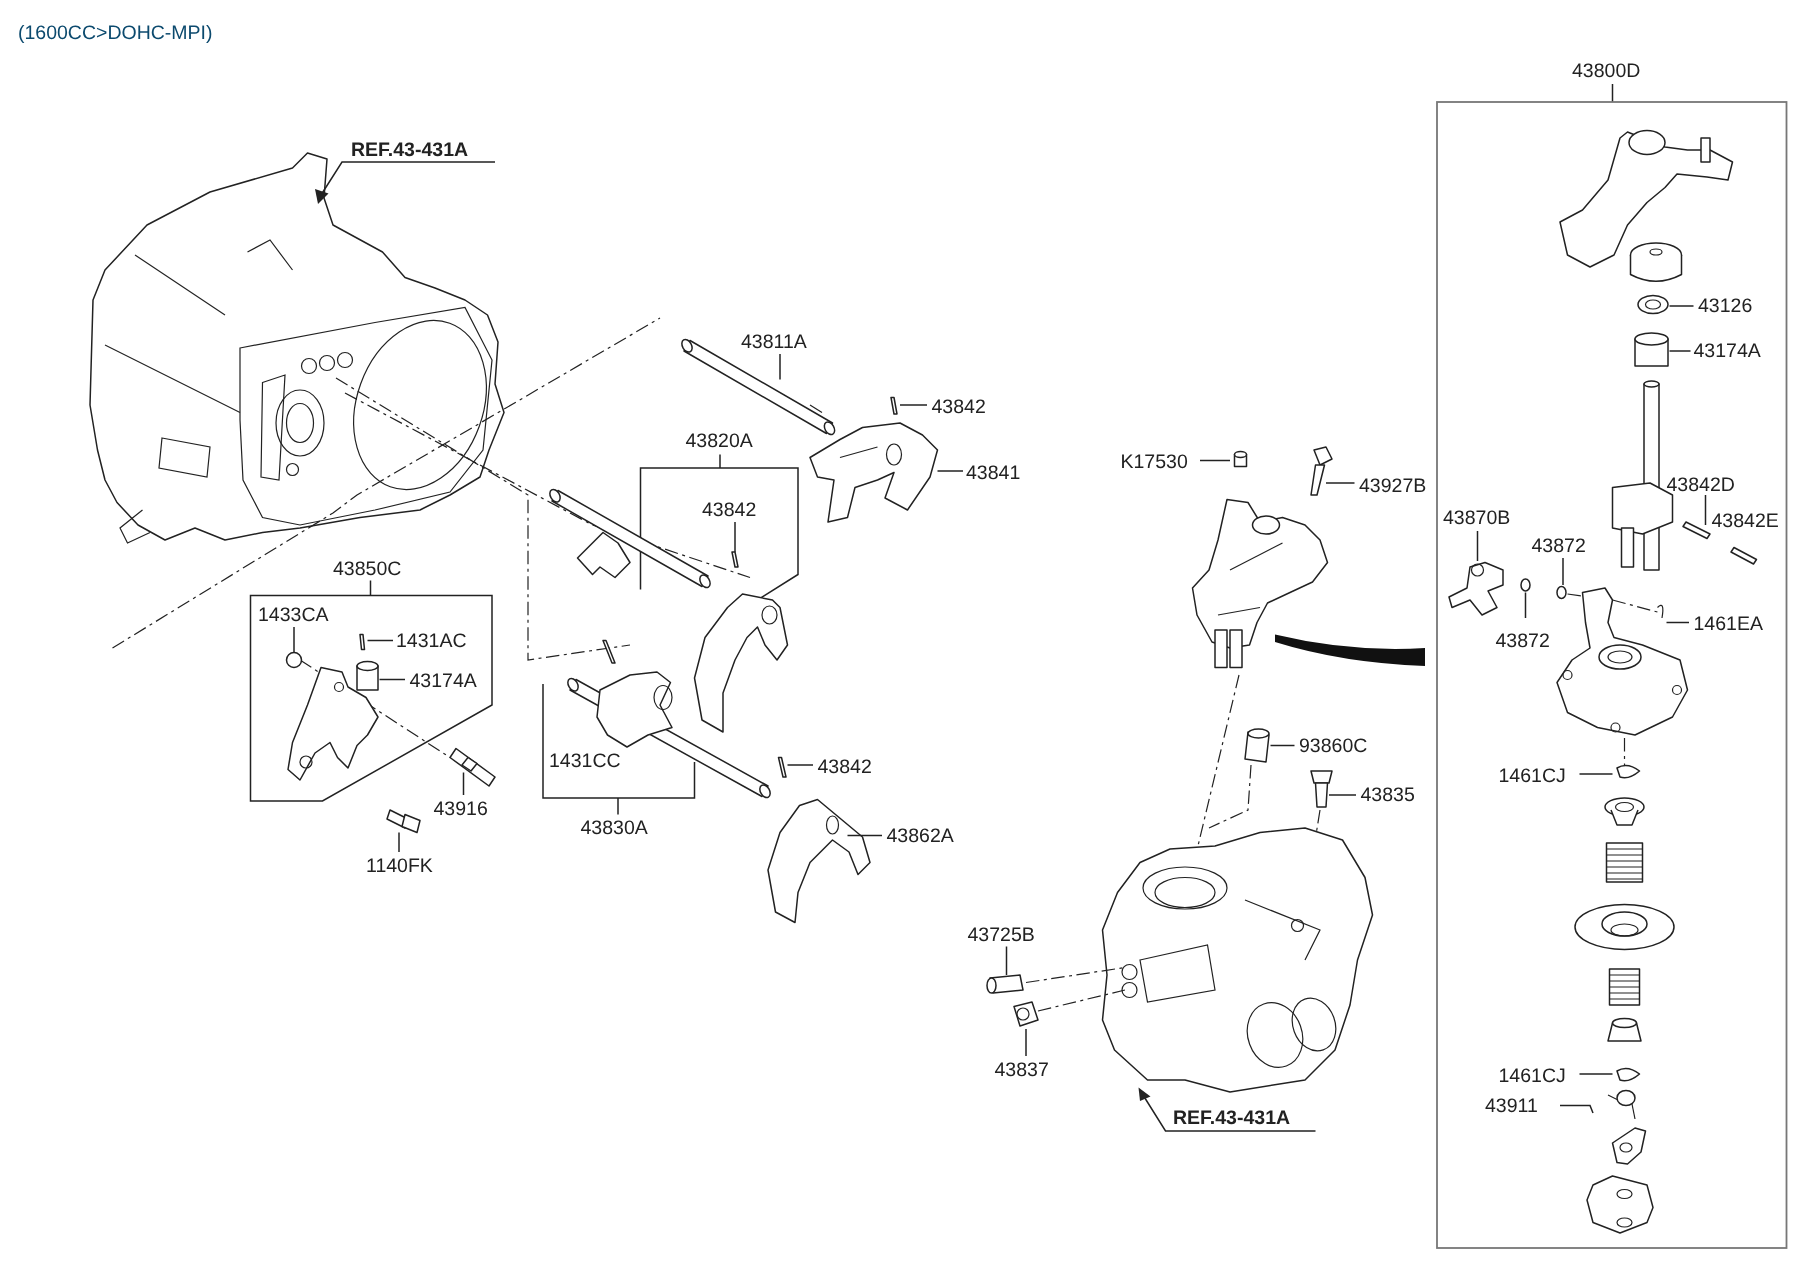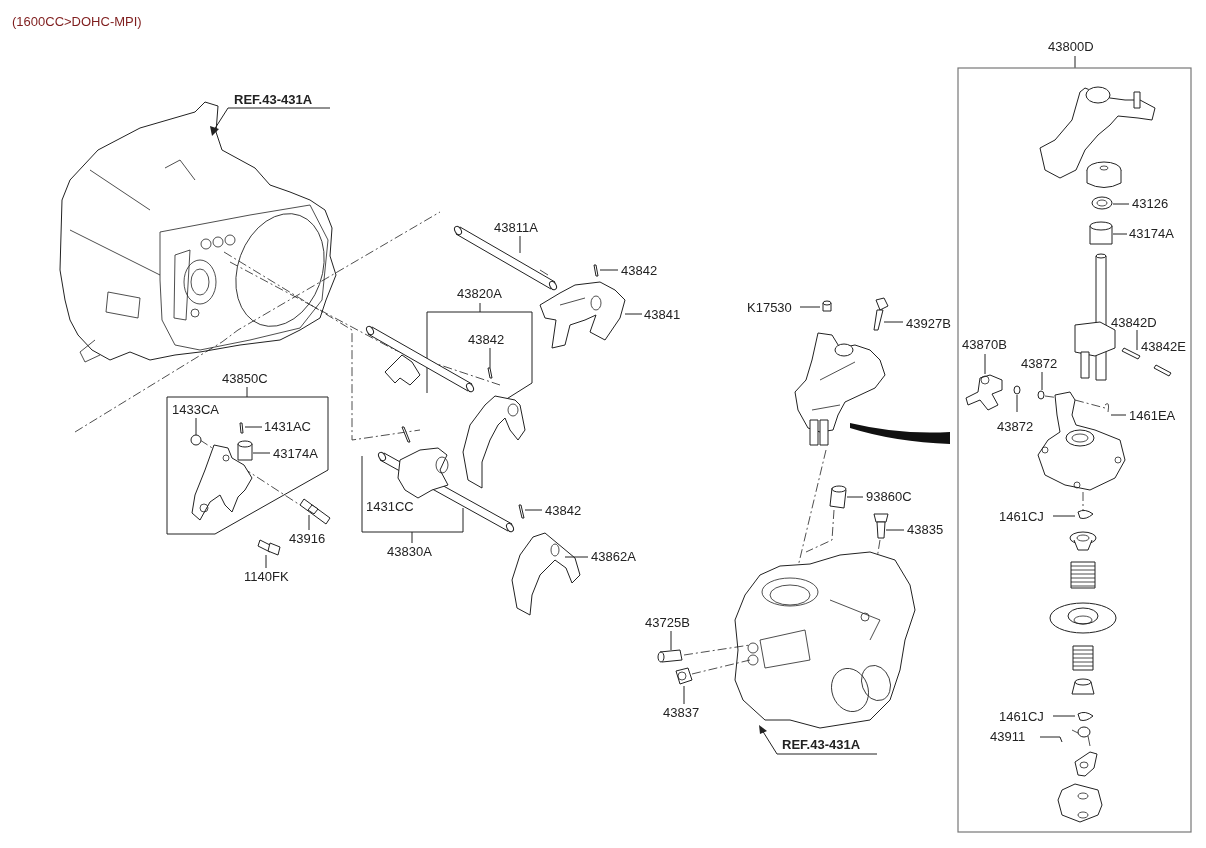--- a/index.html
+++ b/index.html
@@ -1,21 +1,21 @@
 <!DOCTYPE html>
 <html><head>
 <meta charset="utf-8">
 <style>
   html, body { margin: 0; padding: 0; background: #ffffff; }
   body { width: 1206px; height: 848px; position: relative; overflow: hidden;
          font-family: "Liberation Sans", sans-serif; color: #222; }
   #diagram { position: absolute; left: 0; top: 0; width: 1206px; height: 848px; }
   .lbl { font-family: "Liberation Sans", sans-serif; font-size: 13px; fill: #222; }
   .ref { font-family: "Liberation Sans", sans-serif; font-size: 13px; font-weight: bold; fill: #222; }
-  .caption { position: absolute; left: 12px; top: 14px; font-size: 13px; color: #7f1d1d; }
+  .caption { position: absolute; left: 12px; top: 14px; font-size: 13px; color: #0c4a6e; }
   .part { fill: #fff; stroke: #222; stroke-width: 1; stroke-linejoin: round; }
   .thin { fill: none; stroke: #222; stroke-width: 0.8; }
   .lead { fill: none; stroke: #222; stroke-width: 1; }
   .dash { fill: none; stroke: #222; stroke-width: 0.8; stroke-dasharray: 9 3 2 3; }
   .box { fill: none; stroke: #777; stroke-width: 1.2; }
   .grp { fill: none; stroke: #222; stroke-width: 1; }
 </style>
 </head>
 <body>
 

